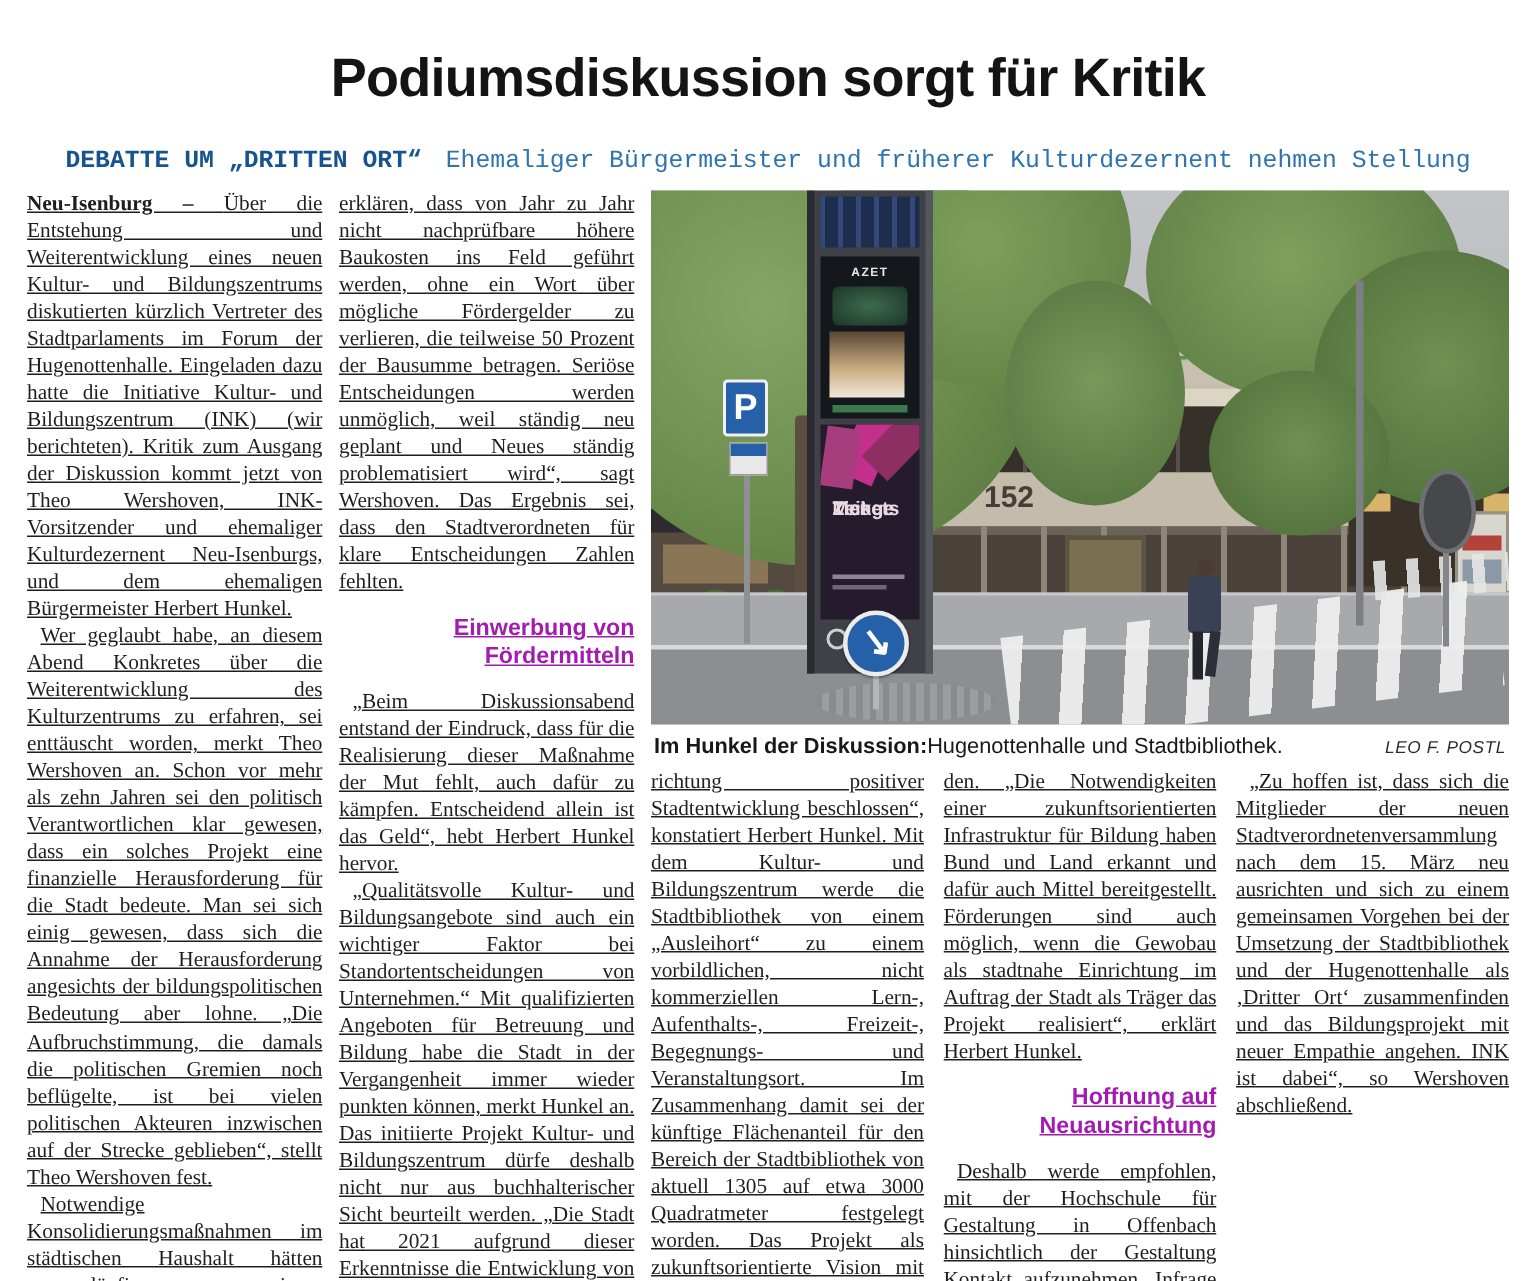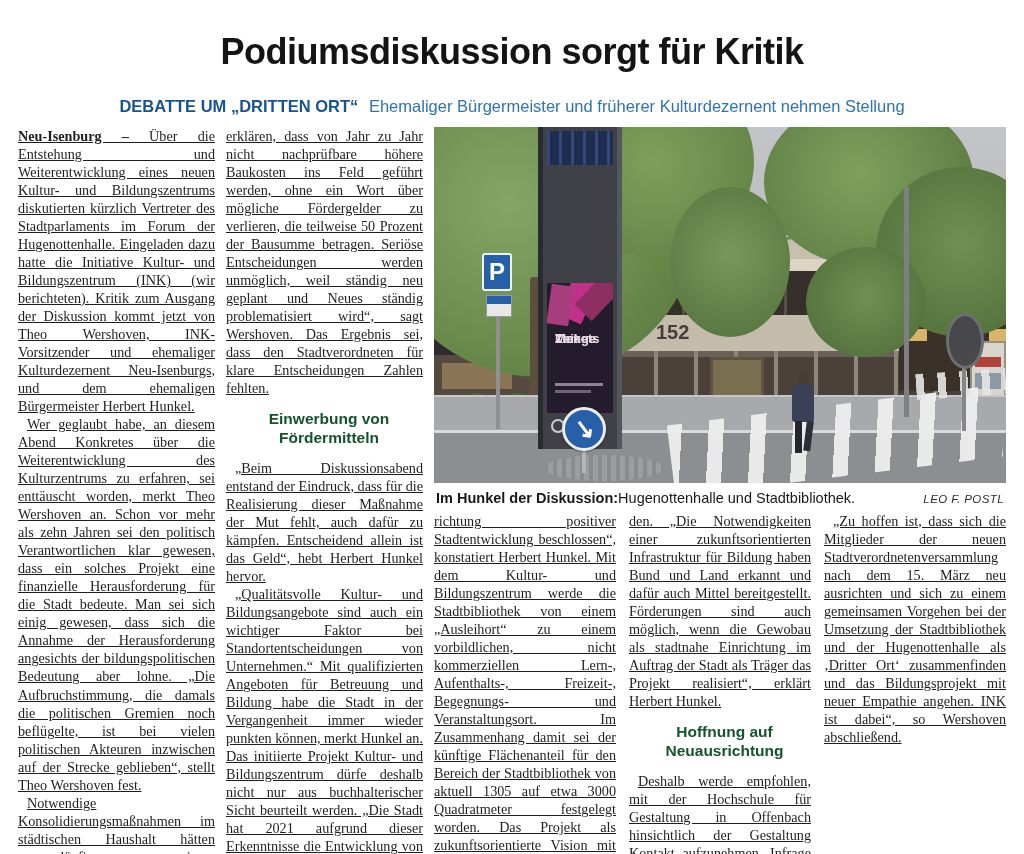--- a/index.html
+++ b/index.html
@@ -9,35 +9,35 @@
     margin:0 auto;box-sizing:border-box;
   }
   
   .masthead{padding-top:8px;}
   .headline{
     text-align:center;font-family:"Liberation Sans",sans-serif;
     font-weight:bold;font-size:36px;line-height:1.12;color:#141414;letter-spacing:-0.5px;
   }
   .subline{
     text-align:center;margin-top:7px;
-    font-family:Liberation Sans, sans-serif;font-size:16.5px;color:#2f74ae;
+    font-family:Liberation Mono, monospace;font-size:16.5px;color:#2f74ae;
   }
   .subline .kicker{font-weight:bold;color:#17548f;margin-right:6px;}
   
   .content{
     display:flex;gap:11px;padding:11px 14px 0;height:756px;box-sizing:border-box;overflow:hidden;
   }
   .col{width:197px;flex:none;overflow:hidden;}
   .coltext{font-size:14.2px;line-height:1.27;text-align:justify;hyphens:auto;-webkit-hyphens:auto;overflow-wrap:break-word;}
   .coltext p{margin:0;text-decoration:underline;}
   .coltext p.indent{text-indent:9px;}
   .lead-bold{font-weight:bold;}
   .subhead{
     font-family:"Liberation Sans",sans-serif;font-weight:bold;font-size:15.5px;line-height:1.22;
-    margin:13px 0 11px 9px;text-align:center;color:#14532d;
+    margin:13px 0 11px 9px;text-align:right;color:#a21caf;text-decoration:underline;
   }
   
   .rightwrap{flex:1;display:flex;flex-direction:column;min-width:0;}
   .photo{position:relative;height:356px;background:linear-gradient(#c3c4c8,#b5b6ba 60%,#a7a8ac);overflow:hidden;}
   .photo *{position:absolute;}
   
   .bldg{left:180px;right:0;top:98px;height:176px;background:#c8c0ae;}
   .bldg-roof{left:0;right:0;top:0;height:10px;background:#a99f8d;}
   .bldg-canopy{left:0;right:0;top:34px;height:12px;background:#ddd5c4;box-shadow:0 3px 4px rgba(40,35,25,.45);}
   .bldg-band-up{left:0;right:0;top:46px;height:44px;background:#35302a;
@@ -208,20 +208,26 @@
         <div class="sidewalk"></div>
         <div class="street"></div>
         <div class="curb"></div>
         <div class="zebra"></div>
         <div class="zebra2"></div>
         <div class="stopline"></div>
         <div class="island"></div>
 
         <div class="pillar">
           <div class="pp-top"></div>
+          <div class="pp-ad">
+            <span class="azet">AZET</span>
+            <span class="art"></span>
+            <span class="figure"></span>
+            <span class="bar"></span>
+          </div>
           <div class="pp-ticket">
             <span class="tk1"></span>
             <span class="tk2"></span>
             <span class="tk3"></span>
             <span class="tktext">
               <span>Zeit</span>
               <span>Menge</span>
               <span>Tickets</span>
             </span>
             <span class="fine"></span>

